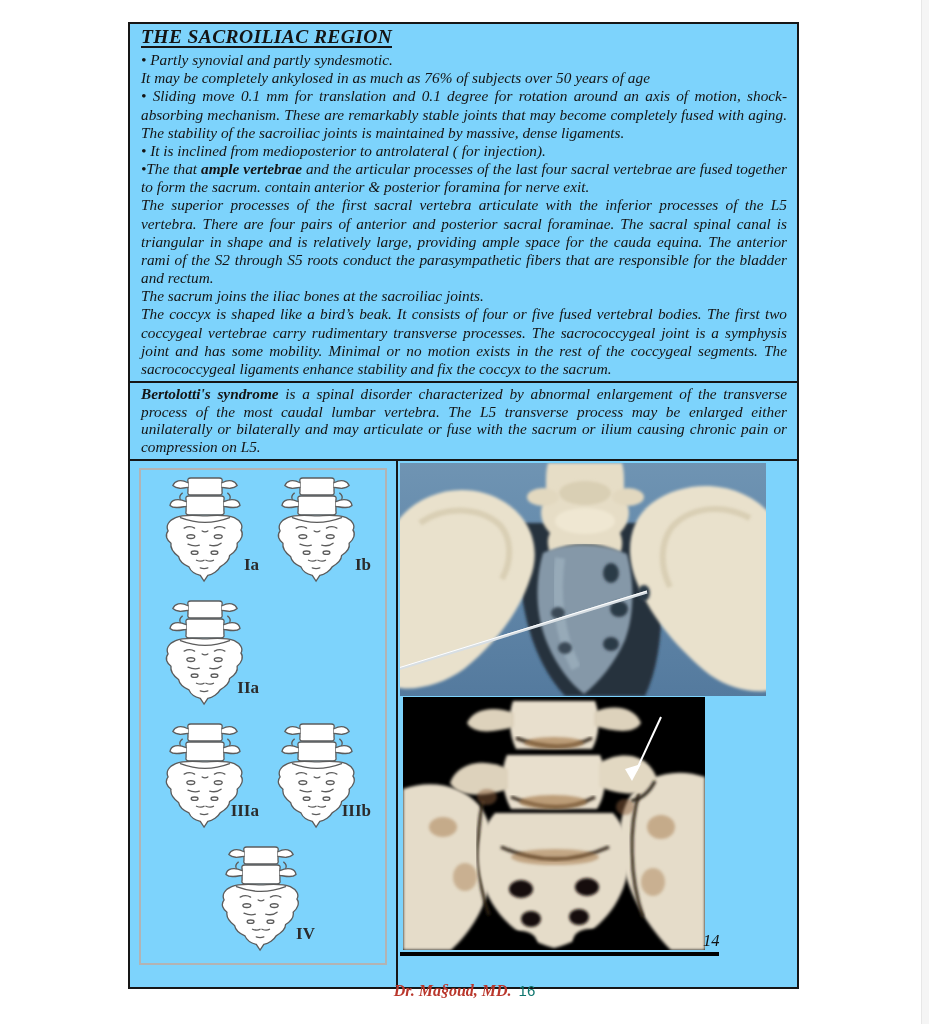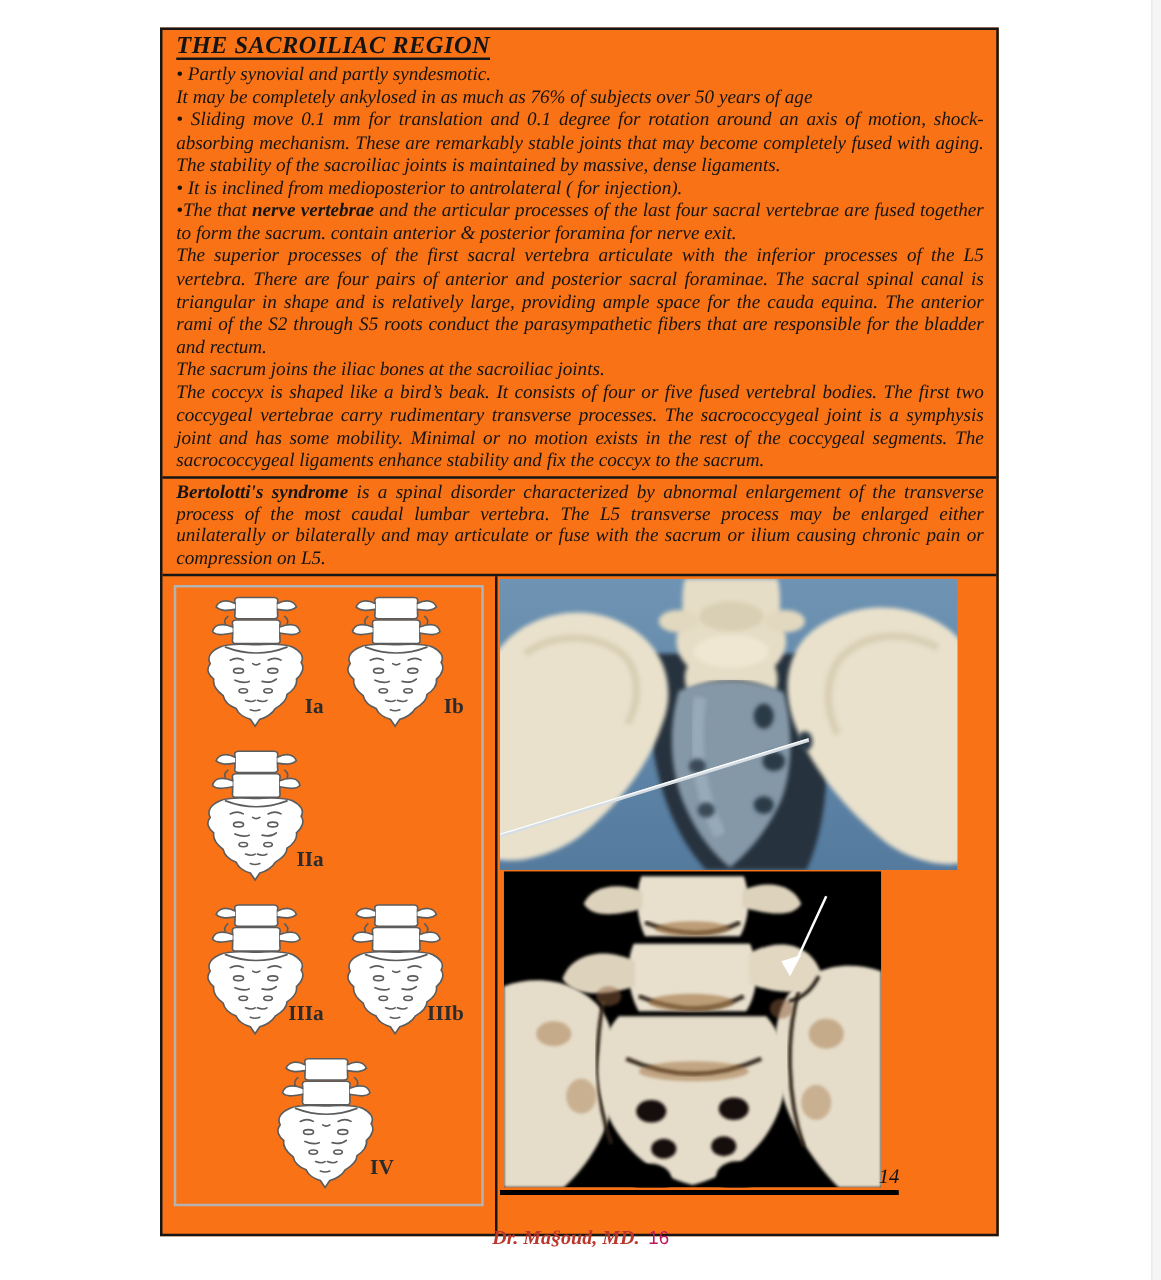--- a/index.html
+++ b/index.html
@@ -3,21 +3,21 @@
 <meta charset="utf-8">
 <style>
   html,body{margin:0;padding:0;}
   body{
     width:929px;height:1024px;position:relative;background:#ffffff;
     font-family:"Liberation Serif", serif;color:#141414;overflow:hidden;
   }
   .page-edge{position:absolute;top:0;right:0;width:7px;height:1024px;
     background:#f5f5f5;border-left:1px solid #e7e7e7;}
   .doc-table{position:absolute;left:128px;top:22px;width:671px;
-    border:2px solid #161616;box-sizing:border-box;background:#f97316;}
+    border:2px solid #161616;box-sizing:border-box;background:#7dd3fc;}
   .row-text{padding:3px 10px 3px 11px;font-style:italic;font-size:15.3px;
     line-height:18.15px;text-align:justify;}
   .doc-title{display:inline-block;font-size:19.5px;font-weight:bold;font-style:italic;
     border-bottom:2.5px solid #161616;padding-bottom:0px;letter-spacing:.4px;margin:1px 0 3px 0;}
   .para{margin:0;}
   .b{font-weight:bold;}
   .row-bert{border-top:2px solid #161616;padding:2px 10px 4px 11px;font-style:italic;
     font-size:15.3px;line-height:17.6px;text-align:justify;}
   .row-fig{border-top:2px solid #161616;display:flex;height:528px;box-sizing:border-box;}
   .cell-left{width:268px;box-sizing:border-box;border-right:2px solid #161616;padding:7px 9px 22px 9px;}
@@ -31,21 +31,21 @@
     font-style:normal;color:#2b2b2b;font-family:"Liberation Serif",serif;}
   .cell-right{flex:1;position:relative;}
   .img-pelvis{position:absolute;left:2px;top:2px;width:366px;height:233px;}
   .img-ct{position:absolute;left:5px;top:236px;width:302px;height:253px;}
   .fig-underline{position:absolute;left:2px;top:491px;width:319px;height:3.5px;background:#000;}
   .fig-number{position:absolute;left:305px;top:470px;font-weight:normal;font-style:italic;
     font-size:16.5px;color:#111;}
   .footer{position:absolute;left:0;top:982px;width:929px;text-align:center;}
   .footer .author{font-family:"Liberation Serif",serif;font-weight:bold;font-style:italic;
     font-size:16px;}
-  .footer .pagenum{font-family:"Liberation Sans",sans-serif;font-size:15px;color:#be185d;
+  .footer .pagenum{font-family:"Liberation Sans",sans-serif;font-size:15px;color:#0f766e;
     margin-left:7px;font-style:normal;font-weight:normal;}
 </style>
 </head>
 <body>
 
 <svg width="0" height="0" style="position:absolute" aria-hidden="true">
   <defs>
     <g id="sacrum-glyph" fill="none" stroke="#5c5c5c" stroke-width="1.4" stroke-linecap="round">
 
       <path d="M37,9 Q36,5 40,5 L70,5 Q74,5 73,9 L73,19 Q74,23 70,23 L40,23 Q36,23 37,19 Z" fill="#fff"></path>
@@ -78,21 +78,21 @@
 </svg>
 
 <div class="doc-table">
 
   <div class="row-text">
     <span class="doc-title">THE SACROILIAC REGION</span>
     <div class="para">• Partly synovial and partly syndesmotic.</div>
     <div class="para">It may be completely ankylosed in as much as 76% of subjects over 50 years of age</div>
     <div class="para">• Sliding move 0.1 mm for translation and 0.1 degree for rotation around an axis of motion, shock- absorbing mechanism. These are remarkably stable joints that may become completely fused with aging. The stability of the sacroiliac joints is maintained by massive, dense ligaments.</div>
     <div class="para">• It is inclined from medioposterior to antrolateral  ( for injection).</div>
-    <div class="para"><span>•The that </span><span class="b">nerve vertebrae</span><span> and the articular processes of the last four sacral vertebrae are fused together to form the sacrum. contain anterior &amp; posterior foramina for nerve exit.</span></div>
+    <div class="para"><span>•The that </span><span class="b">ample vertebrae</span><span> and the articular processes of the last four sacral vertebrae are fused together to form the sacrum. contain anterior &amp; posterior foramina for nerve exit.</span></div>
     <div class="para">The superior processes of the first sacral vertebra articulate with the inferior processes of the L5 vertebra. There are four pairs of anterior and posterior sacral foraminae. The sacral spinal canal is triangular in shape and is relatively large, providing ample space for the cauda equina. The anterior rami of the S2 through S5 roots conduct the parasympathetic fibers that are responsible for the bladder and rectum.</div>
     <div class="para">The sacrum joins the iliac bones at the sacroiliac joints.</div>
     <div class="para">The coccyx is shaped like a bird’s beak. It consists of four or five fused vertebral bodies. The first two coccygeal vertebrae carry rudimentary transverse processes. The sacrococcygeal joint is a symphysis joint and has some mobility. Minimal or no motion exists in the rest of the coccygeal segments. The sacrococcygeal ligaments enhance stability and fix the coccyx to the sacrum.</div>
   </div>
 
   <div class="row-bert"><span class="b">Bertolotti's syndrome</span><span> is a spinal disorder characterized by abnormal enlargement of the transverse process of the most caudal lumbar vertebra. The L5 transverse process may be enlarged either unilaterally or bilaterally and may articulate or fuse with the sacrum or ilium causing chronic pain or compression on L5.</span></div>
 
   <div class="row-fig">
 
     <div class="cell-left">

